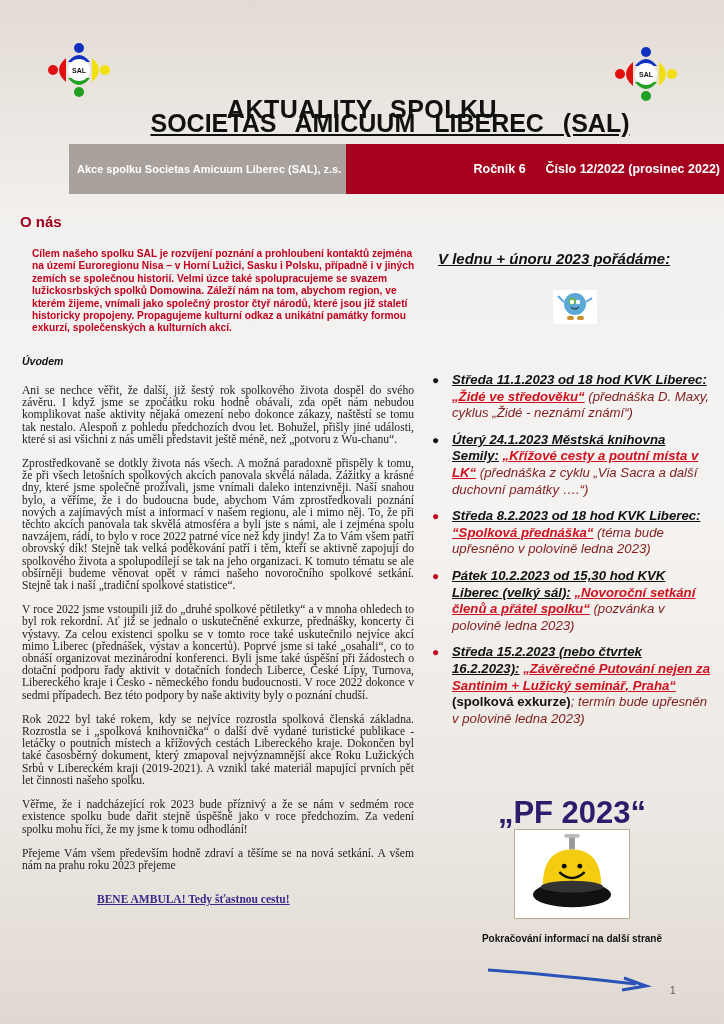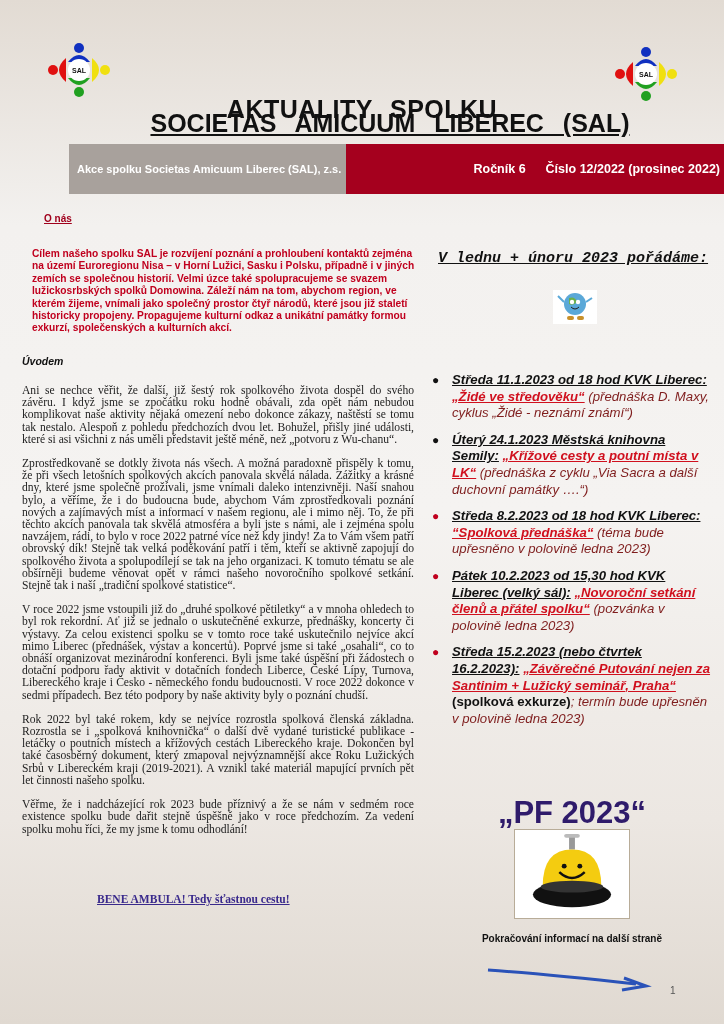--- a/index.html
+++ b/index.html
@@ -8,27 +8,27 @@
     background: linear-gradient(180deg, #e2dbd3 0%, #f3f1ef 22%, #f5f3f1 50%, #ece7e2 80%, #e0d9d1 100%);
     font-family: "Liberation Serif", serif; color: #222; position: relative;
   }
   .abs { position: absolute; }
   .logo { width: 66px; height: 60px; }
   .title1 { left: 0; width: 724px; top: 64px; text-align: center; font-family: "Liberation Sans", sans-serif; font-weight: bold; font-size: 25px; letter-spacing: 0.5px; color: #111; word-spacing: 10px; margin-top: 31px; }
   .title2 { left: 0; width: 724px; top: 109px; text-align: center; font-family: "Liberation Sans", sans-serif; font-weight: bold; font-size: 25px; color: #111; text-decoration: underline; word-spacing: 12px; padding-left: 28px; }
   .band { left: 29px; top: 144px; width: 660px; height: 50px; display: flex; font-family: "Liberation Sans", sans-serif; font-weight: bold; color: #fff; margin-left: 40px; }
   .band-left { width: 277px; background: #a8a19c; font-size: 11px; display: flex; align-items: center; padding-left: 8px; box-sizing: border-box; }
   .band-right { flex: 1; background: #a5001e; font-size: 12.5px; display: flex; align-items: center; justify-content: flex-end; padding-right: 9px; gap: 20px; }
-  .onas-h { left: 44px; top: 213px; font-family: "Liberation Sans", sans-serif; font-weight: bold; font-size: 10px; color: #a0001c; text-decoration: underline; }
+  .onas-h { left: 20px; top: 213px; font-family: "Liberation Sans", sans-serif; font-weight: bold; font-size: 15px; color: #a0001c; }
   .onas-p { left: 32px; top: 248px; width: 388px; font-family: "Liberation Sans", sans-serif; font-weight: bold; font-size: 10.2px; line-height: 12.4px; color: #c0001e; }
   .uv-h { left: 22px; top: 355px; font-family: "Liberation Sans", sans-serif; font-weight: bold; font-style: italic; font-size: 10.5px; color: #111; }
   .body-col { left: 22px; top: 385px; width: 392px; font-size: 11.6px; line-height: 12.2px; text-align: justify; color: #222; }
   .body-col p { margin: 0 0 12px 0; }
   .bene { left: 97px; top: 893px; font-weight: bold; font-size: 11.5px; color: #3a2a8c; text-decoration: underline; }
-  .right-h { left: 438px; top: 250px; font-family: Liberation Mono, monospace; font-weight: bold; font-style: italic; font-size: 15px; color: #111; text-decoration: underline; }
+  .right-h { left: 438px; top: 250px; font-family: Liberation Sans, sans-serif; font-weight: bold; font-style: italic; font-size: 15px; color: #111; text-decoration: underline; }
   .globe { left: 553px; top: 290px; width: 44px; height: 34px; }
   .events { left: 432px; top: 372px; width: 280px; font-family: "Liberation Sans", sans-serif; font-size: 13.2px; line-height: 16.6px; font-style: italic; color: #111; }
   .event { display: flex; margin-bottom: 10px; }
   .bullet { width: 20px; flex: none; font-style: normal; font-size: 12px; }
   .ev-date { font-weight: bold; text-decoration: underline; }
   .ev-title { font-weight: bold; color: #d0101e; text-decoration: underline; }
   .ev-note { color: #7f1d1d; }
   .pf { left: 420px; width: 304px; top: 795px; text-align: center; font-family: "Liberation Sans", sans-serif; font-weight: bold; font-size: 31px; color: #2f1b6b; }
   .bell-box { left: 514px; top: 829px; width: 116px; height: 90px; background: #fff; border: 1px solid #b8ac98; box-sizing: border-box; }
   .cont { left: 420px; width: 304px; top: 933px; text-align: center; font-family: "Liberation Sans", sans-serif; font-weight: bold; font-size: 10px; color: #111; }
@@ -77,20 +77,21 @@
 <div class="abs onas-h">O nás</div>
 <div class="abs onas-p">Cílem našeho spolku SAL je rozvíjení poznání a prohloubení kontaktů zejména na území Euroregionu Nisa – v Horní Lužici, Sasku i Polsku, případně i v jiných zemích se společnou historií. Velmi úzce také spolupracujeme se svazem lužickosrbských spolků Domowina. Záleží nám na tom, abychom region, ve kterém žijeme, vnímali jako společný prostor čtyř národů, které jsou již staletí historicky propojeny. Propagujeme kulturní odkaz a unikátní památky formou exkurzí, společenských a kulturních akcí.</div>
 
 <div class="abs uv-h">Úvodem</div>
 <div class="abs body-col">
   <p>Ani se nechce věřit, že další, již šestý rok spolkového života dospěl do svého závěru. I když jsme se zpočátku roku hodně obávali, zda opět nám nebudou komplikovat naše aktivity nějaká omezení nebo dokonce zákazy, naštěstí se tomu tak nestalo. Alespoň z pohledu předchozích dvou let. Bohužel, přišly jiné události, které si asi všichni z nás uměli představit ještě méně, než „potvoru z Wu-chanu“.</p>
   <p>Zprostředkovaně se dotkly života nás všech. A možná paradoxně přispěly k tomu, že při všech letošních spolkových akcích panovala skvělá nálada. Zážitky a krásné dny, které jsme společně prožívali, jsme vnímali daleko intenzivněji. Naší snahou bylo, a věříme, že i do budoucna bude, abychom Vám zprostředkovali poznání nových a zajímavých míst a informací v našem regionu, ale i mimo něj. To, že při těchto akcích panovala tak skvělá atmosféra a byli jste s námi, ale i zejména spolu navzájem, rádi, to bylo v roce 2022 patrné více než kdy jindy! Za to Vám všem patří obrovský dík! Stejně tak velká poděkování patří i těm, kteří se aktivně zapojují do spolkového života a spolupodílejí se tak na jeho organizaci. K tomuto tématu se ale obšírněji budeme věnovat opět v rámci našeho novoročního spolkové setkání. Stejně tak i naší „tradiční spolkové statistice“.</p>
   <p>V roce 2022 jsme vstoupili již do „druhé spolkové pětiletky“ a v mnoha ohledech to byl rok rekordní. Ať již se jednalo o uskutečněné exkurze, přednášky, koncerty či výstavy. Za celou existenci spolku se v tomto roce také uskutečnilo nejvíce akcí mimo Liberec (přednášek, výstav a koncertů). Poprvé jsme si také „osahali“, co to obnáší organizovat mezinárodní konferenci. Byli jsme také úspěšní při žádostech o dotační podporu řady aktivit v dotačních fondech Liberce, České Lípy, Turnova, Libereckého kraje i Česko - německého fondu budoucnosti. V roce 2022 dokonce v sedmi případech. Bez této podpory by naše aktivity byly o poznání chudší.</p>
   <p>Rok 2022 byl také rokem, kdy se nejvíce rozrostla spolková členská základna. Rozrostla se i „spolková knihovnička“ o další dvě vydané turistické publikace - letáčky o poutních místech a křížových cestách Libereckého kraje. Dokončen byl také časosběrný dokument, který zmapoval nejvýznamnější akce Roku Lužických Srbů v Libereckém kraji (2019-2021). A vznikl také materiál mapující prvních pět let činnosti našeho spolku.</p>
   <p>Věřme, že i nadcházející rok 2023 bude příznivý a že se nám v sedmém roce existence spolku bude dařit stejně úspěšně jako v roce předchozím. Za vedení spolku mohu říci, že my jsme k tomu odhodlání!</p>
+  <p>Přejeme Vám všem především hodně zdraví a těšíme se na nová setkání. A všem nám na prahu roku 2023 přejeme</p>
 </div>
 <div class="abs bene">BENE AMBULA! Tedy šťastnou cestu!</div>
 
 <div class="abs right-h">V lednu + únoru 2023 pořádáme:</div>
 <svg class="abs globe" viewBox="0 0 44 34">
   <rect width="44" height="34" fill="#fff"></rect>
   <circle cx="22" cy="14" r="11" fill="#5aa8d8"></circle>
   <path d="M16 8 Q22 6 24 12 Q20 16 16 14 Z" fill="#6bb04a"></path>
   <circle cx="19" cy="12" r="2.2" fill="#fff"></circle>
     <circle cx="25" cy="12" r="2.2" fill="#fff"></circle>

